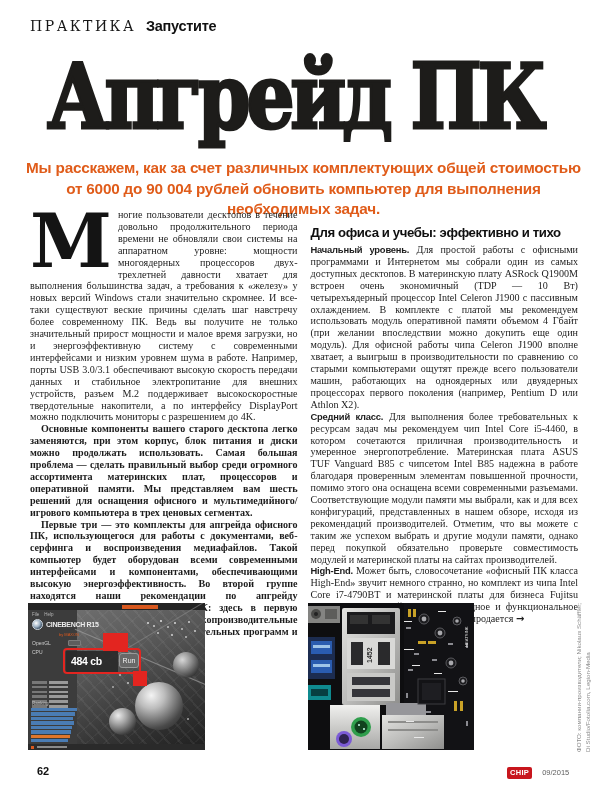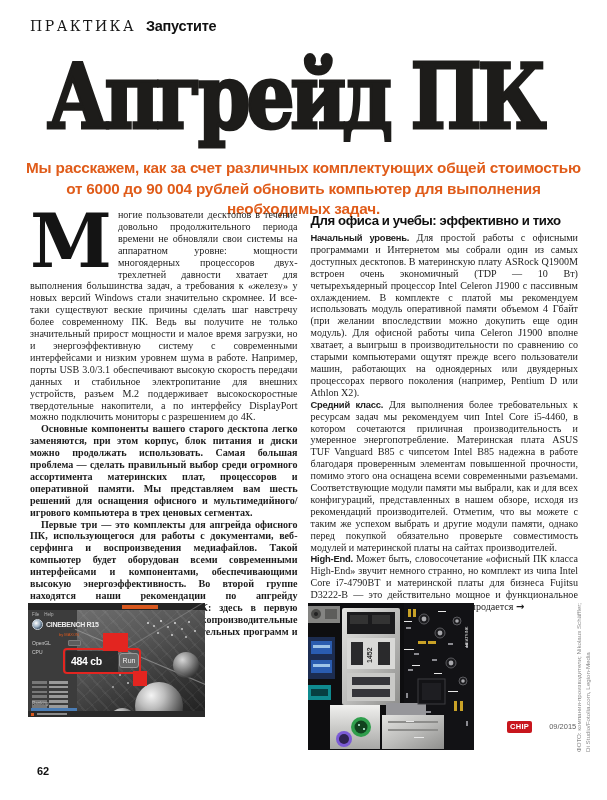--- a/index.html
+++ b/index.html
@@ -32,21 +32,21 @@
   .columns { position:absolute; top:209px; left:30px; width:548px; display:flex; gap:13px; }
   .col { width:273px; font-size:10.1px; line-height:11.9px; text-align:justify; color:#1c1c1c; }
   .col p { margin:0; }
   .col p.ind { text-indent:11px;font-weight:bold; }
   .dropcap {
     float:left; font-family:"DejaVu Serif", serif; font-weight:bold;
     font-size:74px; line-height:58px; margin:3px 6px 0 0; color:#141414;
   }
   .rheading {
     font-family:"Liberation Sans", sans-serif; font-weight:bold; font-size:13.2px;
-    letter-spacing:-0.4px; color:#0f0f0f; margin:4px 0 4px 0; text-align:left; line-height:15px;
+    letter-spacing:-0.4px; color:#0f0f0f; margin:16px 0 4px 0; text-align:left; line-height:15px;
   }
   .lead { font-family:"Liberation Sans", sans-serif; font-weight:bold; font-size:9.4px; letter-spacing:-0.2px; }
   .cont-arrow { font-family:"DejaVu Sans", sans-serif; font-weight:bold; font-size:10px; }
 
   
   .figures { position:absolute; top:603px; left:28px; width:551px; display:flex; }
   .figure { display:flex; }
   .fig-benchmark { width:280px; }
   .figcap { margin-left:7px; }
   .fig-benchmark .figcap { width:88px; }
@@ -54,21 +54,21 @@
   .figcap h4 {
     font-family:"Liberation Sans", sans-serif; font-weight:bold; font-size:12.8px;
     line-height:13.8px; letter-spacing:-0.5px; color:#0d0d0d; margin:0 0 3px 0;
   }
   .figcap p {
     font-family:"Liberation Sans", sans-serif; font-weight:bold; font-size:9.2px;
     line-height:11.7px; letter-spacing:-0.25px; color:#232323; margin:0;
   }
 
   
-  .cine { position:relative; width:177px; height:114px; background:#3c3c3c; overflow:hidden; flex:none; }
+  .cine { position:relative; width:177px; height:147px; background:#3c3c3c; overflow:hidden; flex:none; }
   .cine-titlebar { position:absolute; top:0; left:0; width:100%; height:7px; background:#232323; }
   .cine-title-accent { position:absolute; left:94px; top:1.5px; width:36px; height:4.5px; background:#d8581e; }
   .cine-menu { position:absolute; top:8.5px; left:4px; display:flex; gap:5px; }
   .cine-menu span { font-family:"Liberation Sans", sans-serif; font-size:4.5px; color:#b5b5b5; }
 
   .cine-scene {
     position:absolute; left:49px; top:7px; right:0; bottom:0;
     background:
       repeating-linear-gradient(48deg, rgba(255,255,255,0.055) 0 2px, rgba(0,0,0,0) 2px 9px),
       repeating-linear-gradient(-42deg, rgba(255,255,255,0.04) 0 1px, rgba(0,0,0,0) 1px 12px),
@@ -128,21 +128,21 @@
   .mobo { width:166px; height:147px; flex:none; }
 
   
   .photo-credit {
     position:absolute; right:15px; top:610px; height:142px;
     writing-mode:vertical-rl; transform:rotate(180deg);
     font-family:"Liberation Sans", sans-serif; font-size:6.2px; line-height:8.5px;
     color:#8b8b8b; white-space:nowrap;
   }
   .pagenum { position:absolute; left:37px; top:765px; font-family:"Liberation Sans", sans-serif; font-weight:bold; font-size:11px; color:#111; }
-  .issue-row { position:absolute; left:507px; top:721px; display:flex; align-items:center; gap:17px;text-align:right; }
+  .issue-row { position:absolute; left:507px; top:767px; display:flex; align-items:center; gap:10px;text-align:right; }
   .chip-badge { background:#c8161d; color:#fff; font-family:"Liberation Sans", sans-serif; font-weight:bold; font-size:7.5px; letter-spacing:0.3px; padding:1px 3px 1.5px; border-radius:2px; }
   .issue-date { font-family:"Liberation Sans", sans-serif; font-size:7.5px; color:#5d5d5d; }
 </style>
 </head>
 <body>
 
 <div class="kicker-row">
   <span class="kicker">ПРАКТИКА</span>
   <span class="kicker-section">Запустите</span>
 </div>

